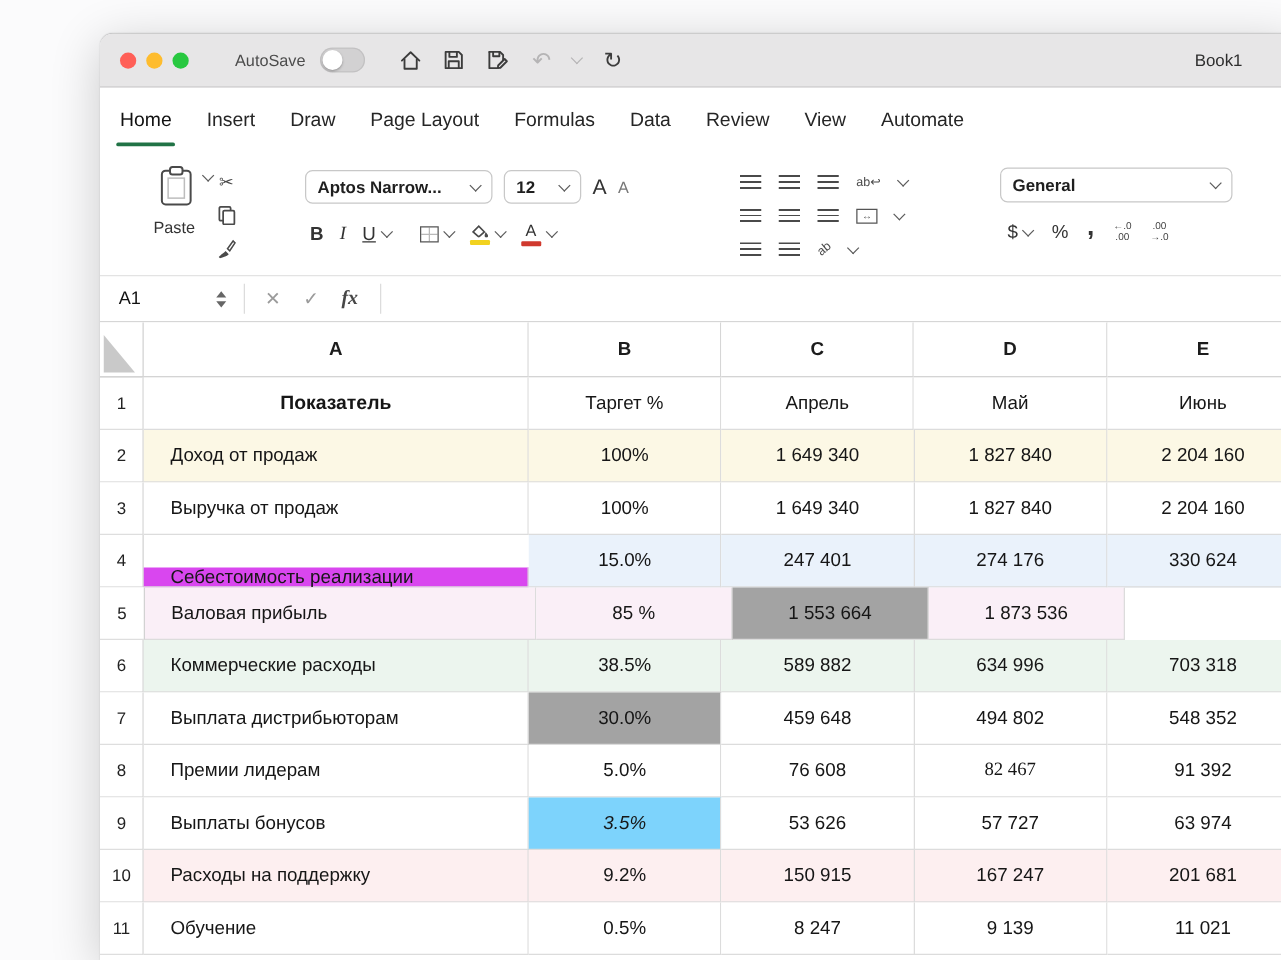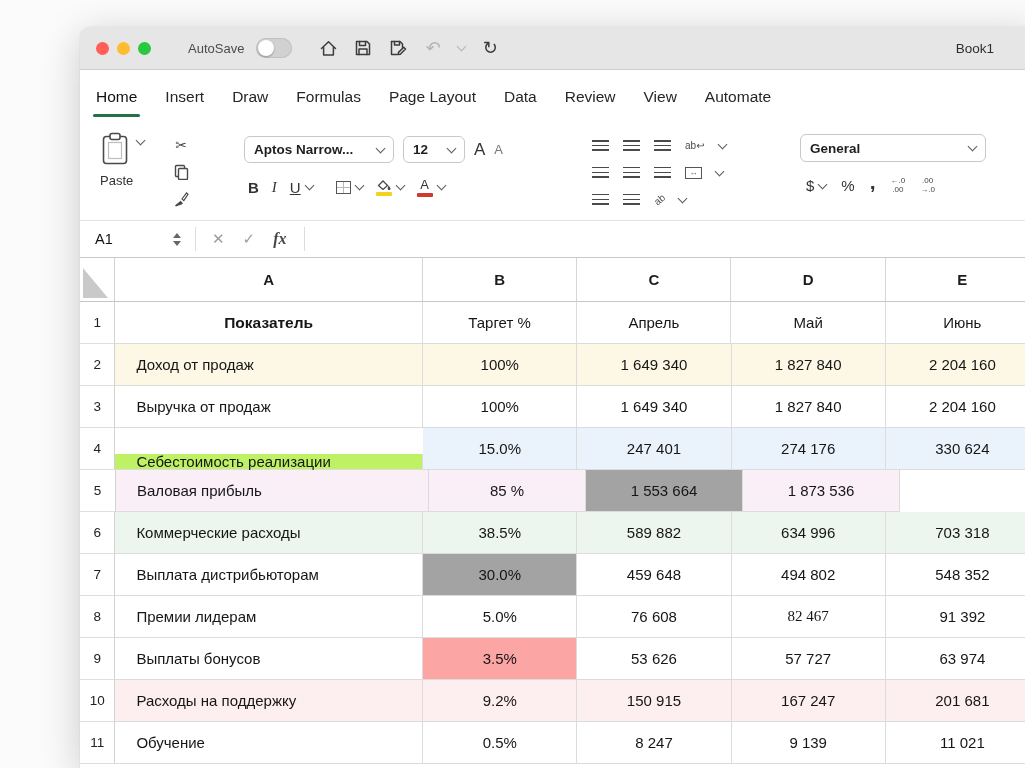--- a/index.html
+++ b/index.html
@@ -40,21 +40,21 @@
   .tab.active{font-weight:400;color:#111;}
   .tab.active::after{content:"";position:absolute;left:11px;right:11px;bottom:7px;height:3.5px;
                      border-radius:2px;background:var(--accent);}
 
   
   .ribbon{height:96px;background:#fff;position:relative;}
   .box{border:1px solid #c8c8c8;border-radius:6px;background:#fff;display:flex;align-items:center;
        justify-content:space-between;font-size:13.5px;font-weight:600;color:#1f1f1f;
        padding:0 9px;height:27px;box-sizing:border-box;}
   .ltr{font-size:15px;color:#333;line-height:1;}
-  .paste-group{position:absolute;left:20px;top:8px;width:56px;text-align:left;}
+  .paste-group{position:absolute;left:20px;top:8px;width:56px;text-align:right;}
   .paste-main{position:relative;display:inline-block;}
   .paste-chev{position:absolute;right:-14px;top:8px;}
   .paste-label{font-size:13px;color:#333;margin-top:3px;}
   .cut-col{position:absolute;left:92px;top:12px;display:flex;flex-direction:column;gap:9px;align-items:center;}
   .small-ic{width:18px;height:18px;display:flex;align-items:center;justify-content:center;
             font-size:14px;color:#4a4a4a;}
   .font-group{position:absolute;left:164px;top:12px;}
   .fg-row1{display:flex;align-items:center;gap:9px;}
   .fontbox{width:150px;}
   .sizebox{width:62px;}
@@ -154,22 +154,22 @@
       <span class="chev dim"></span>
       <span class="tb-icon glyph">↻</span>
     </div>
     <span class="doc-title">Book1</span>
   </div>
 
   <div class="tabbar">
     <span class="tab active">Home</span>
     <span class="tab">Insert</span>
     <span class="tab">Draw</span>
+    <span class="tab">Page Layout</span>
     <span class="tab">Formulas</span>
-    <span class="tab">Page Layout</span>
     <span class="tab">Data</span>
     <span class="tab">Review</span>
     <span class="tab">View</span>
     <span class="tab">Automate</span>
   </div>
 
   <div class="ribbon">
 
     <div class="paste-group">
       <span class="paste-main">
@@ -339,21 +339,21 @@
         <div class="r">
           <div class="rn">3</div>
           <div class="c cw0" style="background: rgb(255, 255, 255);">Выручка от продаж</div>
           <div class="c cw" style="background: rgb(255, 255, 255);">100%</div>
           <div class="c cw" style="background: rgb(255, 255, 255);">1 649 340</div>
           <div class="c cw" style="background: rgb(255, 255, 255);">1 827 840</div>
           <div class="c cw" style="background: rgb(255, 255, 255);">2 204 160</div>
         </div>
         <div class="r">
           <div class="rn">4</div>
-          <div class="c cw0" style="background: #bef264; margin-top: 26px;">Себестоимость реализации</div>
+          <div class="c cw0" style="background: #d946ef; margin-top: 26px;">Себестоимость реализации</div>
           <div class="c cw" style="background: rgb(234, 242, 251);">15.0%</div>
           <div class="c cw" style="background: rgb(234, 242, 251);">247 401</div>
           <div class="c cw" style="background: rgb(234, 242, 251);">274 176</div>
           <div class="c cw" style="background: rgb(234, 242, 251);">330 624</div>
         </div>
         <div class="r">
           <div class="rn">5</div>
           <div class="c cw0" style="background: rgb(250, 239, 247);">Валовая прибыль</div>
           <div class="c cw" style="background: rgb(250, 239, 247);">85 %</div>
           <div class="c cw" style="background: #a3a3a3;">1 553 664</div>
@@ -379,21 +379,21 @@
           <div class="rn">8</div>
           <div class="c cw0" style="background: rgb(255, 255, 255);">Премии лидерам</div>
           <div class="c cw" style="background: rgb(255, 255, 255);">5.0%</div>
           <div class="c cw" style="background: rgb(255, 255, 255);">76 608</div>
           <div class="c cw" style="background: rgb(255, 255, 255); font-family: Liberation Serif, serif;">82 467</div>
           <div class="c cw" style="background: rgb(255, 255, 255);">91 392</div>
         </div>
         <div class="r">
           <div class="rn">9</div>
           <div class="c cw0" style="background: rgb(255, 255, 255);">Выплаты бонусов</div>
-          <div class="c cw" style="background: #fca5a5;">3.5%</div>
+          <div class="c cw" style="background: #7dd3fc; font-style: italic;">3.5%</div>
           <div class="c cw" style="background: rgb(255, 255, 255);">53 626</div>
           <div class="c cw" style="background: rgb(255, 255, 255);">57 727</div>
           <div class="c cw" style="background: rgb(255, 255, 255);">63 974</div>
         </div>
         <div class="r">
           <div class="rn">10</div>
           <div class="c cw0" style="background: rgb(253, 239, 240);">Расходы на поддержку</div>
           <div class="c cw" style="background: rgb(253, 239, 240);">9.2%</div>
           <div class="c cw" style="background: rgb(253, 239, 240);">150 915</div>
           <div class="c cw" style="background: rgb(253, 239, 240);">167 247</div>

